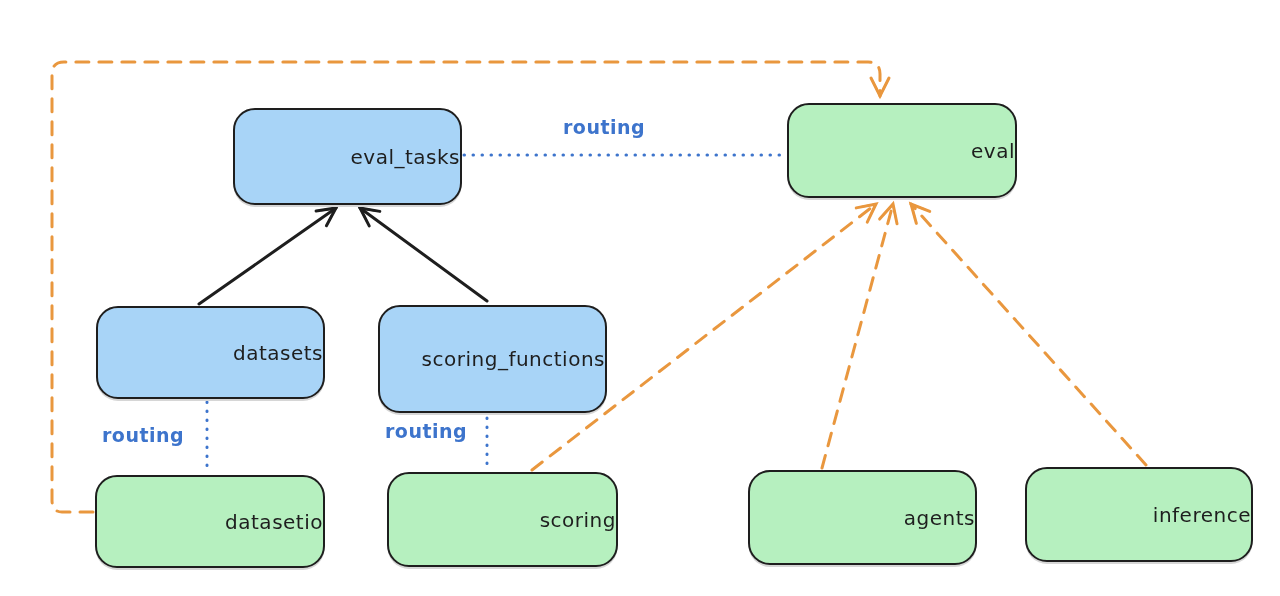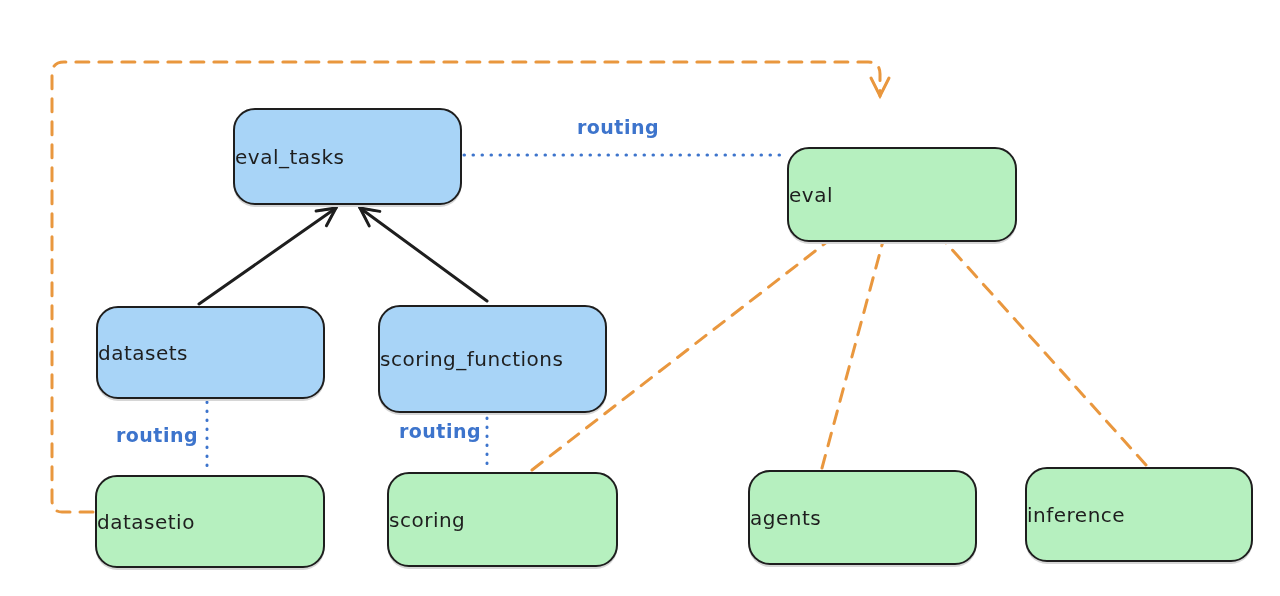--- a/index.html
+++ b/index.html
@@ -22,29 +22,29 @@
   .edge-black{stroke:var(--stroke-dark);stroke-width:3;fill:none;stroke-linecap:round;}
   .edge-blue-dotted{stroke:var(--routing-blue);stroke-width:3;fill:none;stroke-linecap:round;stroke-dasharray:0.5 8.5;}
   .edge-orange{stroke:var(--provider-orange);stroke-width:3;fill:none;stroke-linecap:round;stroke-dasharray:13 10;}
   .mk-black{stroke:var(--stroke-dark);fill:none;stroke-linecap:round;}
   .mk-orange{stroke:var(--provider-orange);fill:none;stroke-linecap:round;}
   .node{
     position:absolute;z-index:2;
     box-sizing:border-box;
     border:2.6px solid var(--stroke-dark);
     border-radius:22px;
-    display:flex;align-items:center;justify-content:flex-start;
+    display:flex;align-items:center;justify-content:flex-end;
     font-size:20px;letter-spacing:0.5px;color:var(--stroke-dark);
     box-shadow:0 2.5px 0 -0.5px #d6d6d6;
   }
   .node.blue{background:var(--node-blue);}
   .node.green{background:var(--node-green);}
   .edge-label{
     position:absolute;z-index:3;
-    width:110px;text-align:center;
+    width:110px;text-align:left;
     font-size:19px;font-weight:bold;letter-spacing:0.5px;
     color:var(--routing-blue);
   }
 </style>
 </head>
 <body>
 
 <div id="canvas">
 
   <svg id="edges" width="1280" height="596" viewBox="0 0 1280 596">
@@ -69,21 +69,21 @@
     <path class="edge-orange" marker-end="url(#ah-orange)" d="M 93 512 L 62 512 Q 52 512 52 500 L 52 74 Q 52 62 64 62 L 868 62 Q 880 62 880 74 L 880 96"></path>
     <path class="edge-orange" marker-end="url(#ah-orange)" d="M 532 470 L 876 204"></path>
     <path class="edge-orange" marker-end="url(#ah-orange)" d="M 822 468 L 893 204"></path>
     <path class="edge-orange" marker-end="url(#ah-orange)" d="M 1146 465 L 911 204"></path>
   </svg>
 
   <div class="node blue" style="left:233px;top:108px;width:229px;height:97px;">
     <span>eval_tasks</span>
   </div>
 
-  <div class="node green" style="left:787px;top:103px;width:230px;height:95px;margin-top:44px;">
+  <div class="node green" style="left:787px;top:103px;width:230px;height:95px;">
     <span>eval</span>
   </div>
 
   <div class="node blue" style="left:96px;top:306px;width:229px;height:93px;">
     <span>datasets</span>
   </div>
 
   <div class="node blue" style="left:378px;top:305px;width:229px;height:108px;">
     <span>scoring_functions</span>
   </div>

